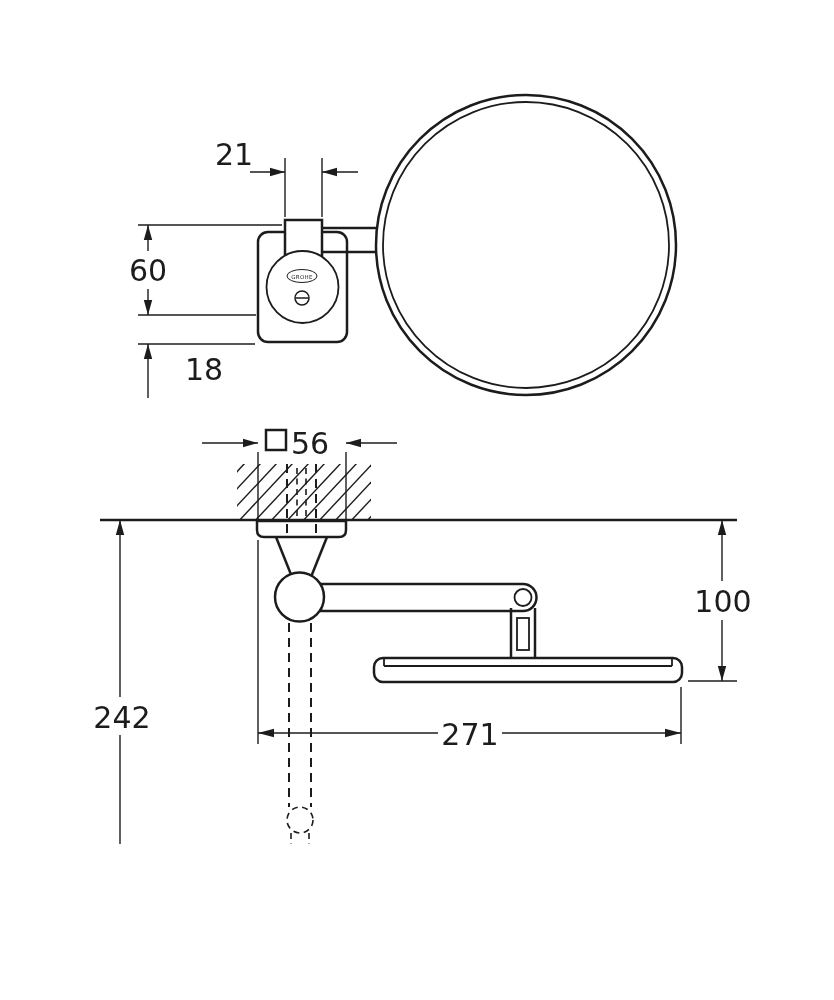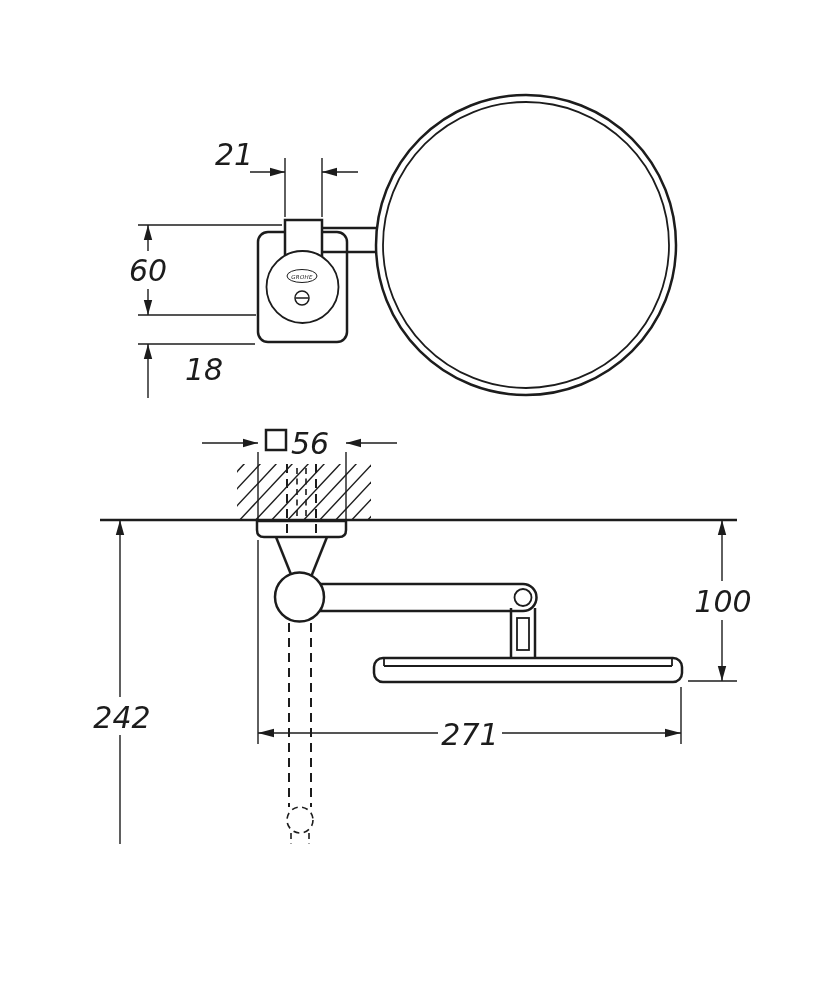--- a/index.html
+++ b/index.html
@@ -1,17 +1,17 @@
 <!DOCTYPE html>
 <html><head>
 <meta charset="utf-8">
 <style>
   html,body{margin:0;padding:0;background:#ffffff;}
   .stage{position:relative;width:834px;height:844px;background:#ffffff;overflow:hidden;
-         font-family:"DejaVu Sans","Liberation Sans",sans-serif;font-style:italic;}
+         font-family:"DejaVu Sans","Liberation Sans",sans-serif;}
   svg{display:block;}
   .ln{stroke:#1c1c1c;stroke-width:2.5;fill:none;}
   .ln2{stroke:#1c1c1c;stroke-width:1.8;fill:none;}
   .dim{stroke:#1c1c1c;stroke-width:1.4;fill:none;}
   .hatch{stroke:#1c1c1c;stroke-width:1.4;fill:none;}
   .dash{stroke:#1c1c1c;stroke-width:2;fill:none;stroke-dasharray:9 6;}
   .dash2{stroke:#1c1c1c;stroke-width:1.6;fill:none;stroke-dasharray:6 4.5;}
   .arr{fill:#1c1c1c;stroke:none;}
   .wf{fill:#ffffff;}
   .dtext{font-family:"DejaVu Sans","Liberation Sans",sans-serif;font-size:30px;fill:#1c1c1c;}

